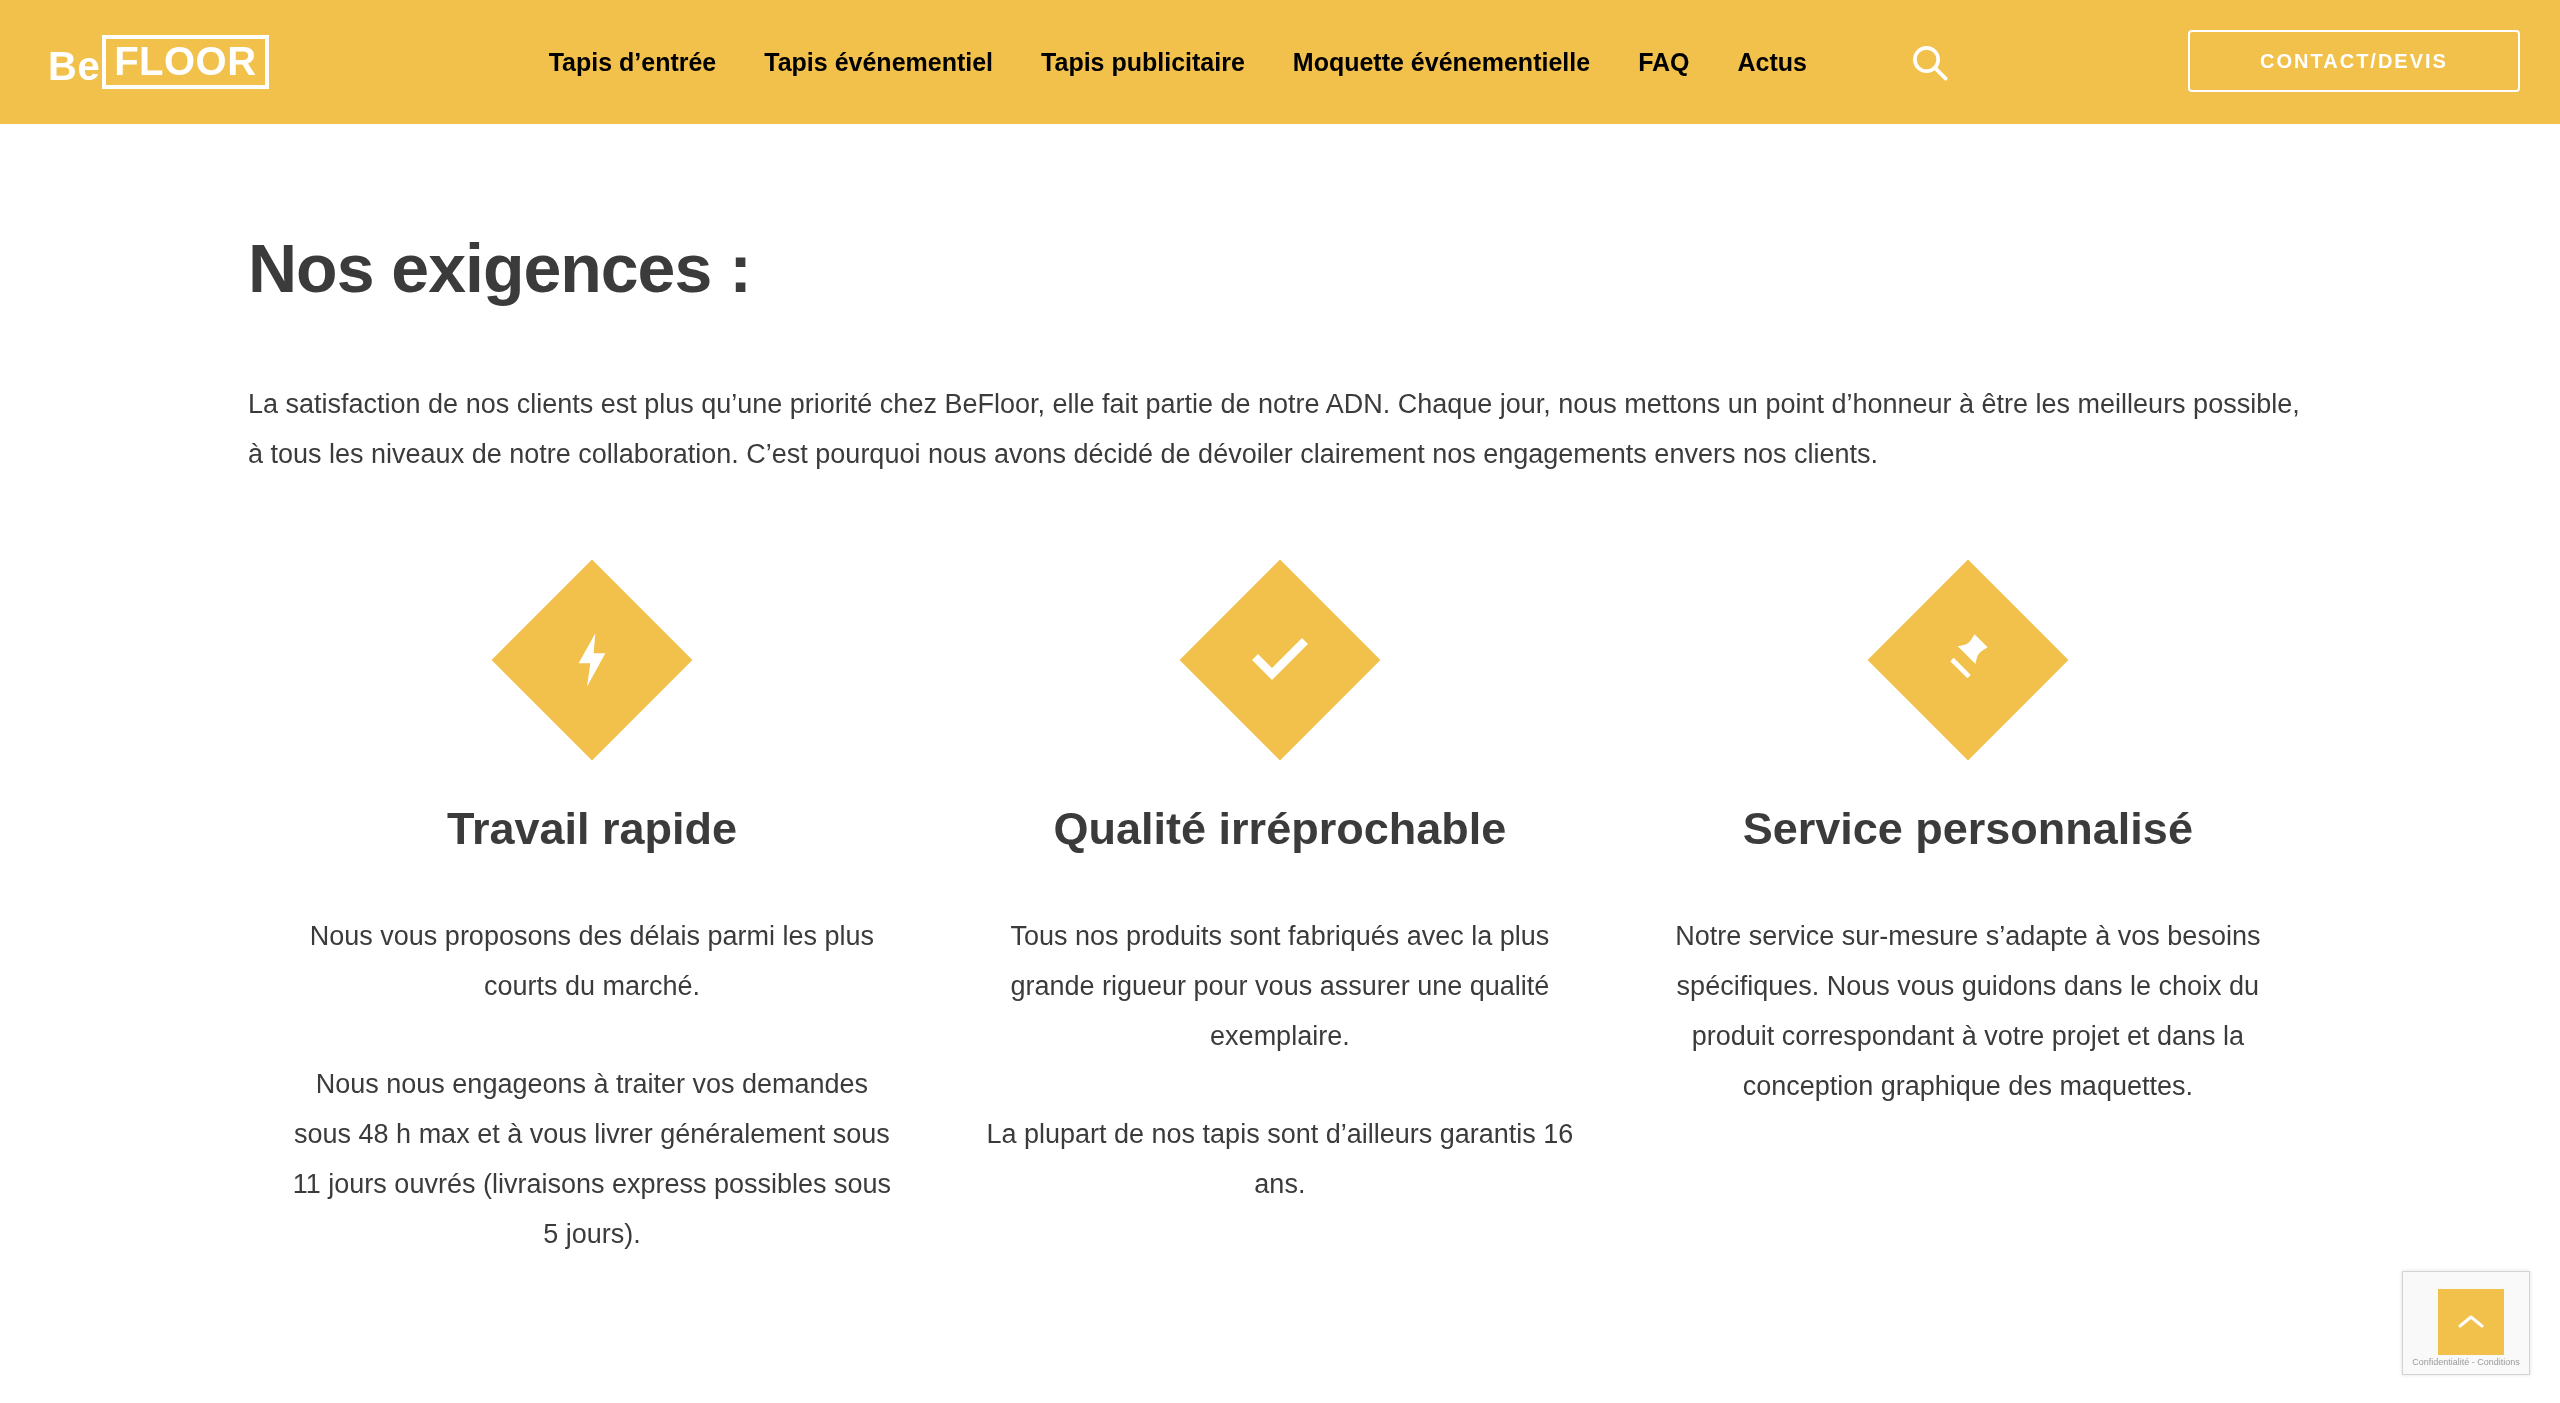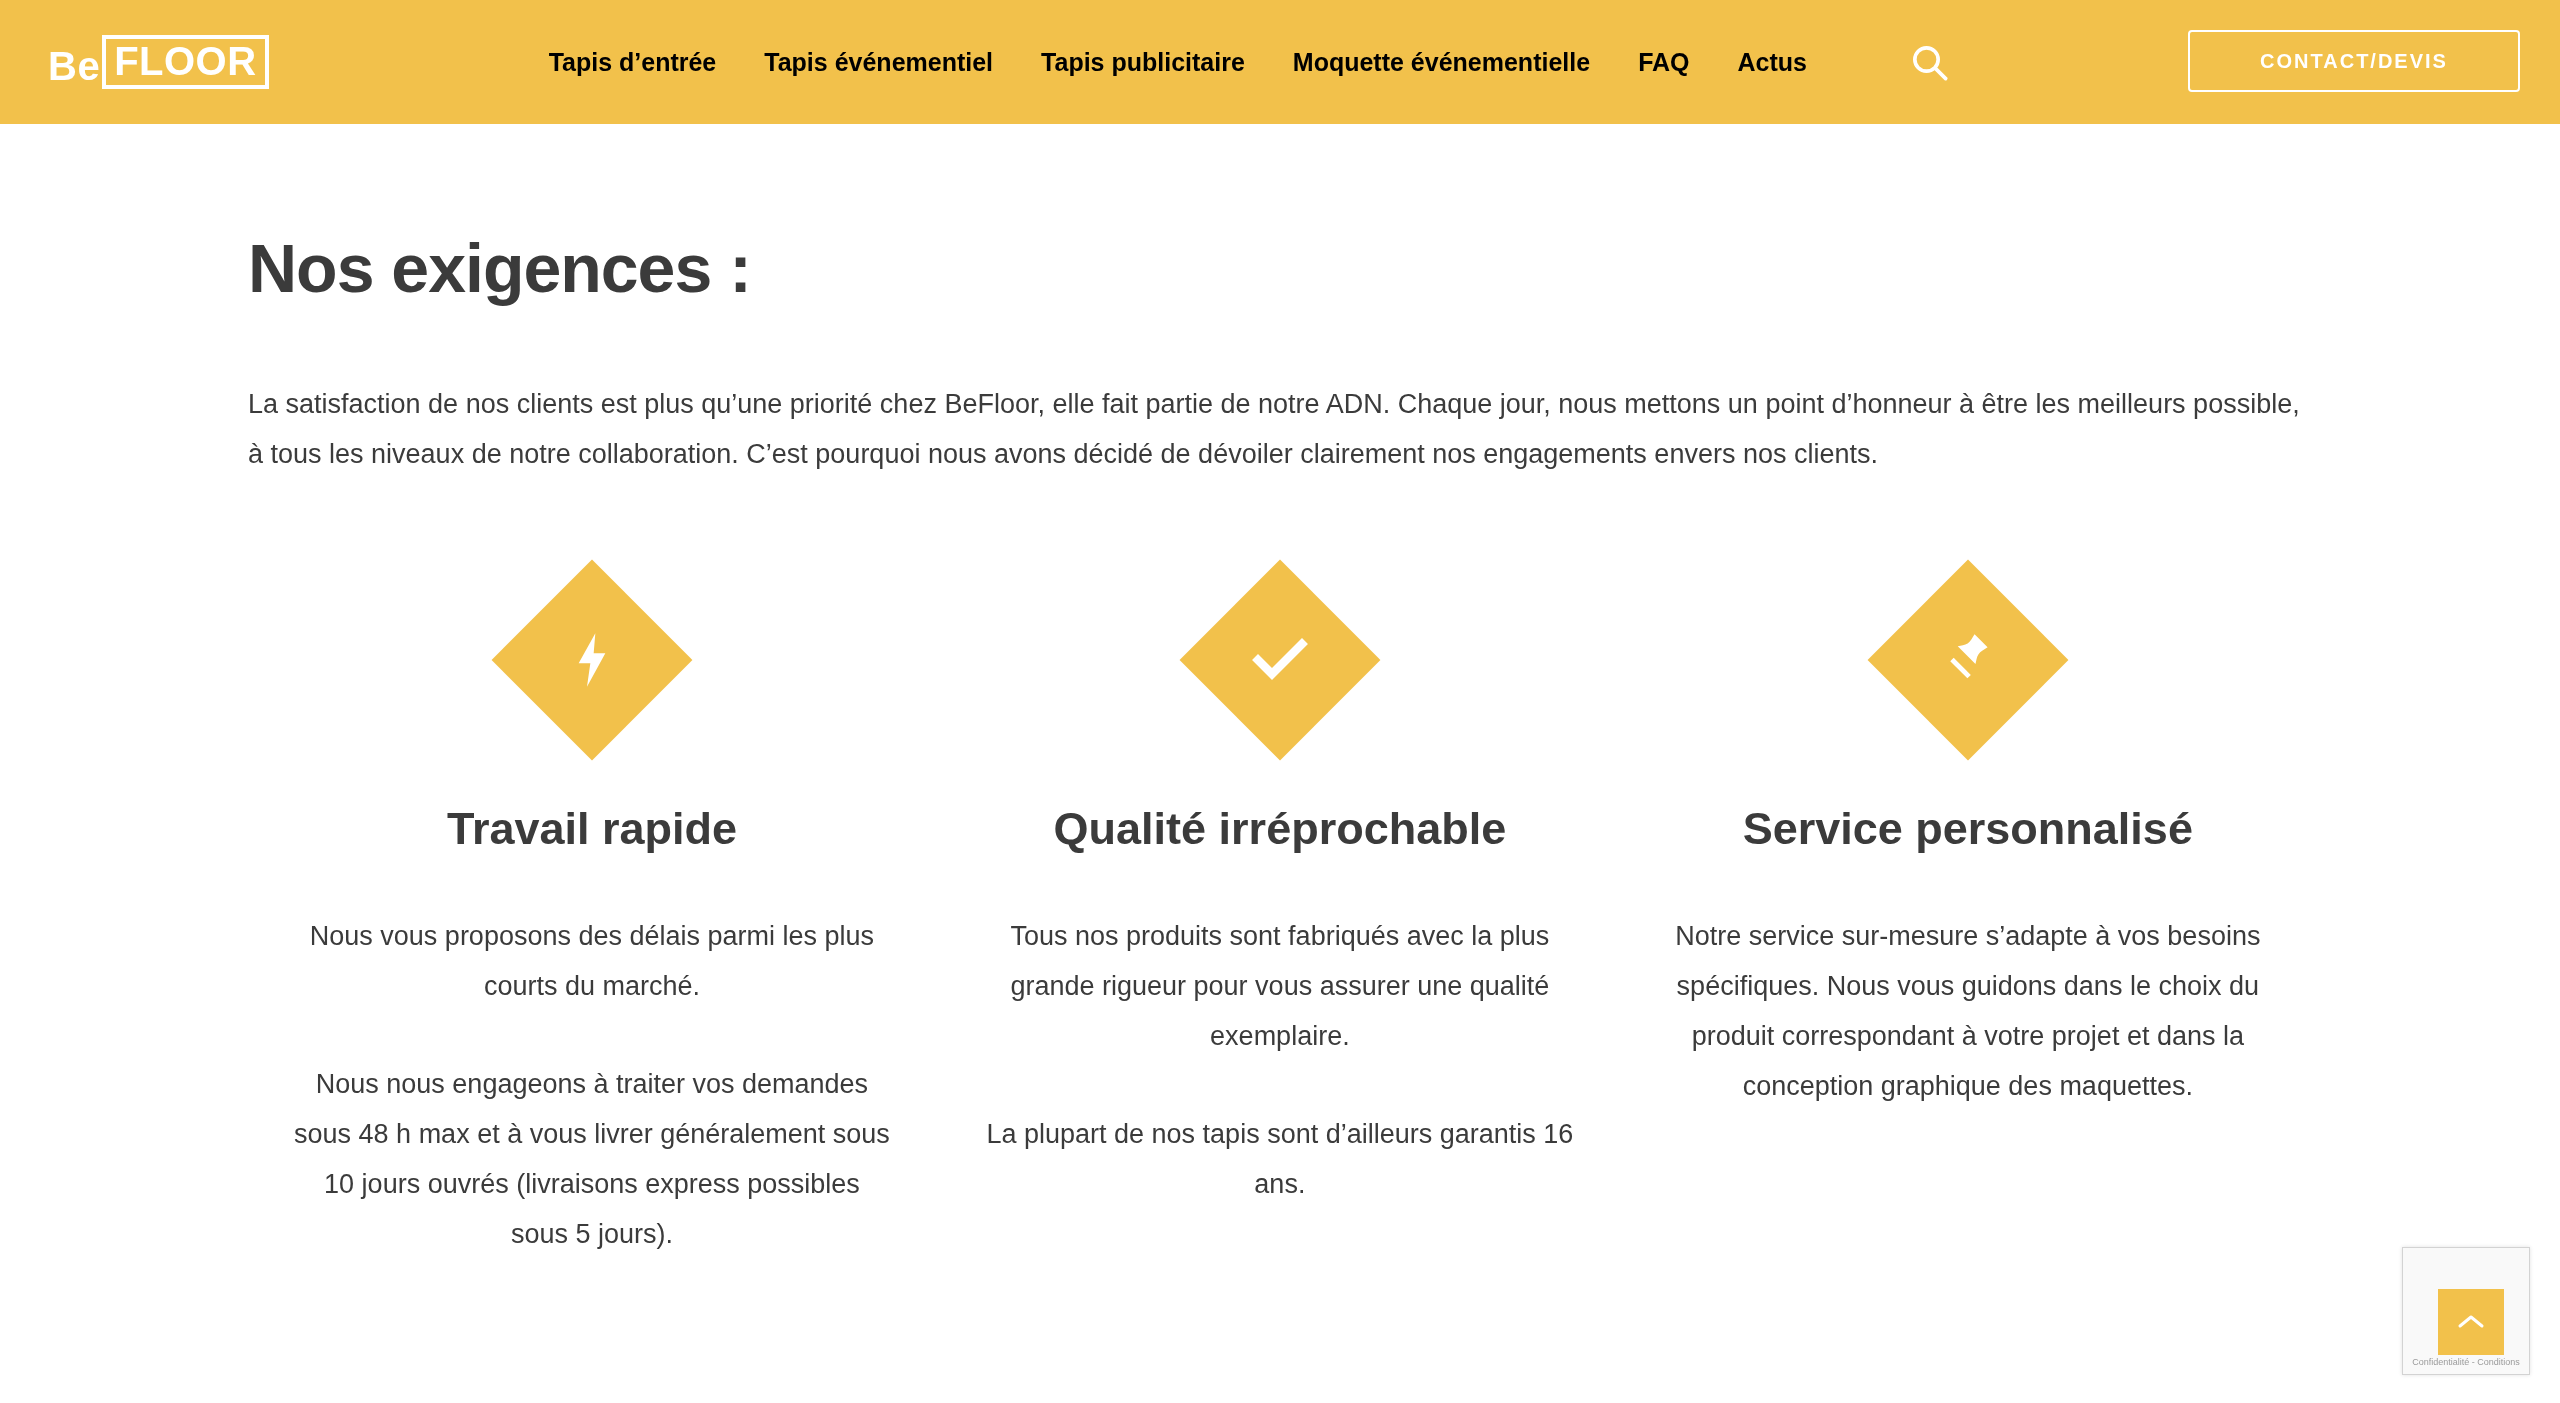--- a/index.html
+++ b/index.html
@@ -145,21 +145,21 @@
   }
   .card-body p { margin: 0 0 48px 0; }
   .card-body p:last-child { margin-bottom: 0; }
 
   
   .recaptcha {
     position: absolute;
     right: 30px;
     bottom: 28px;
     width: 128px;
-    height: 128px;
+    height: 104px;
     background: #f9f9f9;
     border: 1px solid #d3d3d3;
     box-shadow: 0 0 4px rgba(0,0,0,0.12);
     display: flex;
     flex-direction: column;
     align-items: center;
     justify-content: flex-end;
     padding-bottom: 6px;
   }
   .recaptcha-logo {
@@ -230,21 +230,21 @@
       <div class="diamond">
         <span class="glyph">
           <svg width="40" height="56" viewBox="0 0 24 32" fill="#ffffff">
             <polygon points="14,0 4,18 11,18 9,32 20,12 13,12"></polygon>
           </svg>
         </span>
       </div>
       <div class="card-title">Travail rapide</div>
       <div class="card-body">
         <p>Nous vous proposons des délais parmi les plus courts du marché.</p>
-        <p>Nous nous engageons à traiter vos demandes sous 48 h max et à vous livrer généralement sous 10 jours ouvrés (livraisons express possibles sous 5 jours).</p>
+        <p>Nous nous engageons à traiter vos demandes sous 48 h max et à vous livrer généralement sous 11 jours ouvrés (livraisons express possibles sous 5 jours).</p>
       </div>
     </div>
 
     <div class="card">
       <div class="diamond">
         <span class="glyph">
           <svg width="56" height="48" viewBox="0 0 28 24" fill="none" stroke="#ffffff" stroke-width="4.2" stroke-linecap="square">
             <polyline points="3,12 10,19 25,4"></polyline>
           </svg>
         </span>

